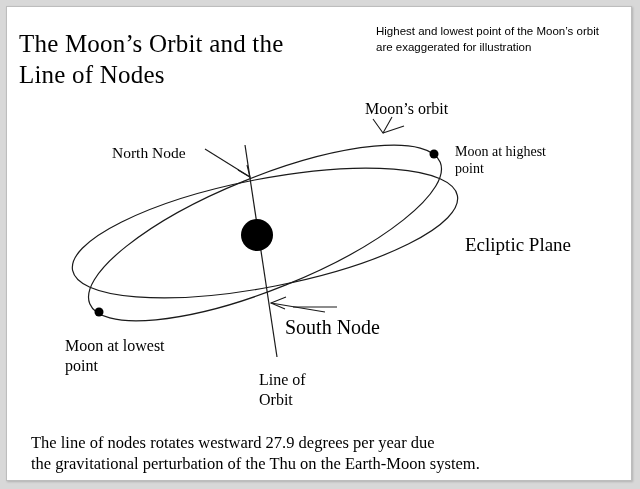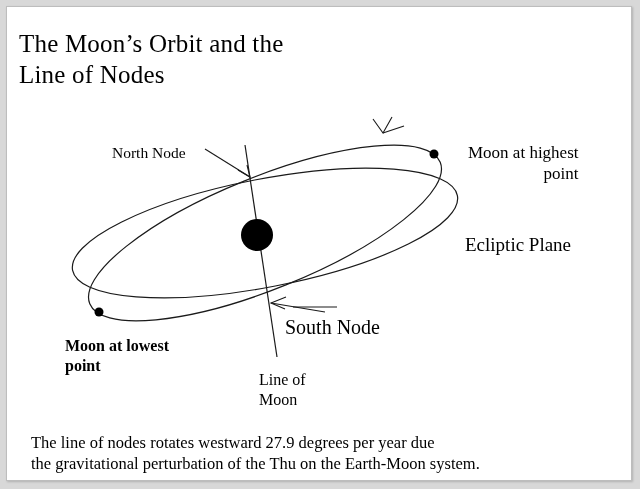--- a/index.html
+++ b/index.html
@@ -48,56 +48,59 @@
   }
   #note {
     left: 369px;
     top: 17px;
     font-family: "Liberation Sans", "DejaVu Sans", sans-serif;
     font-size: 11.5px;
     line-height: 1.35;
   }
   #lbl-north  { left: 105px; top: 122px; font-size: 15.5px; margin-top: 15px; }
   #lbl-orbit  { left: 358px; top:  93px; font-size: 16px; }
-  #lbl-high   { left: 461px; top: 136px; font-size: 17px; line-height: 1.22; text-align: right; }
+  #lbl-high   { left: 448px; top: 136px; font-size: 14px; line-height: 1.22; }
   #lbl-eclip  { left: 458px; top: 227px; font-size: 19px; }
   #lbl-south  { left: 278px; top: 309px; font-size: 20px; }
-  #lbl-low    { left:  58px; top: 329px; font-size: 16px; line-height: 1.22; font-weight: bold; }
+  #lbl-low    { left:  58px; top: 329px; font-size: 16px; line-height: 1.22; }
   #lbl-lon    { left: 252px; top: 363px; font-size: 16px; line-height: 1.22; }
   #caption {
     left: 24px;
     top: 425px;
     font-size: 16.5px;
     line-height: 1.30;
   }
   svg { display: block; }
 </style>
 </head>
 <body>
 
 <div id="page">
   <div id="stage">
 
     <div class="txt" id="title"><span>The Moon’s Orbit and the</span>
 <span>Line of Nodes</span></div>
 
+    <div class="txt" id="note"><span>Highest and lowest point of the Moon’s orbit</span>
+<span>are exaggerated for illustration</span></div>
 
     <div class="txt" id="lbl-north">North Node</div>
+    <div class="txt" id="lbl-orbit">Moon’s orbit</div>
 
     <div class="txt" id="lbl-high"><span>Moon at highest</span>
 <span>point</span></div>
 
     <div class="txt" id="lbl-eclip">Ecliptic Plane</div>
     <div class="txt" id="lbl-south">South Node</div>
 
     <div class="txt" id="lbl-low"><span>Moon at lowest</span>
 <span>point</span></div>
 
     <div class="txt" id="lbl-lon"><span>Line of</span>
-<span>Moon</span></div>
+<span>Orbit</span></div>
 
     <div class="txt" id="caption"><span>The line of nodes rotates westward 27.9 degrees per year due</span>
 <span>the gravitational perturbation of the Thu on the Earth-Moon system.</span></div>
 
     <svg id="art" width="626" height="475" viewBox="0 0 626 475" style="position:absolute;left:0;top:0;pointer-events:none;">
 
       <ellipse id="e-ecliptic" fill="none" stroke="#1a1a1a" stroke-width="1.2" cx="258" cy="226" rx="196" ry="54" transform="rotate(-11 258 226)"></ellipse>
 
       <ellipse id="e-moonorbit" fill="none" stroke="#1a1a1a" stroke-width="1.2" cx="258" cy="226" rx="189" ry="56" transform="rotate(-22 258 226)"></ellipse>
 

